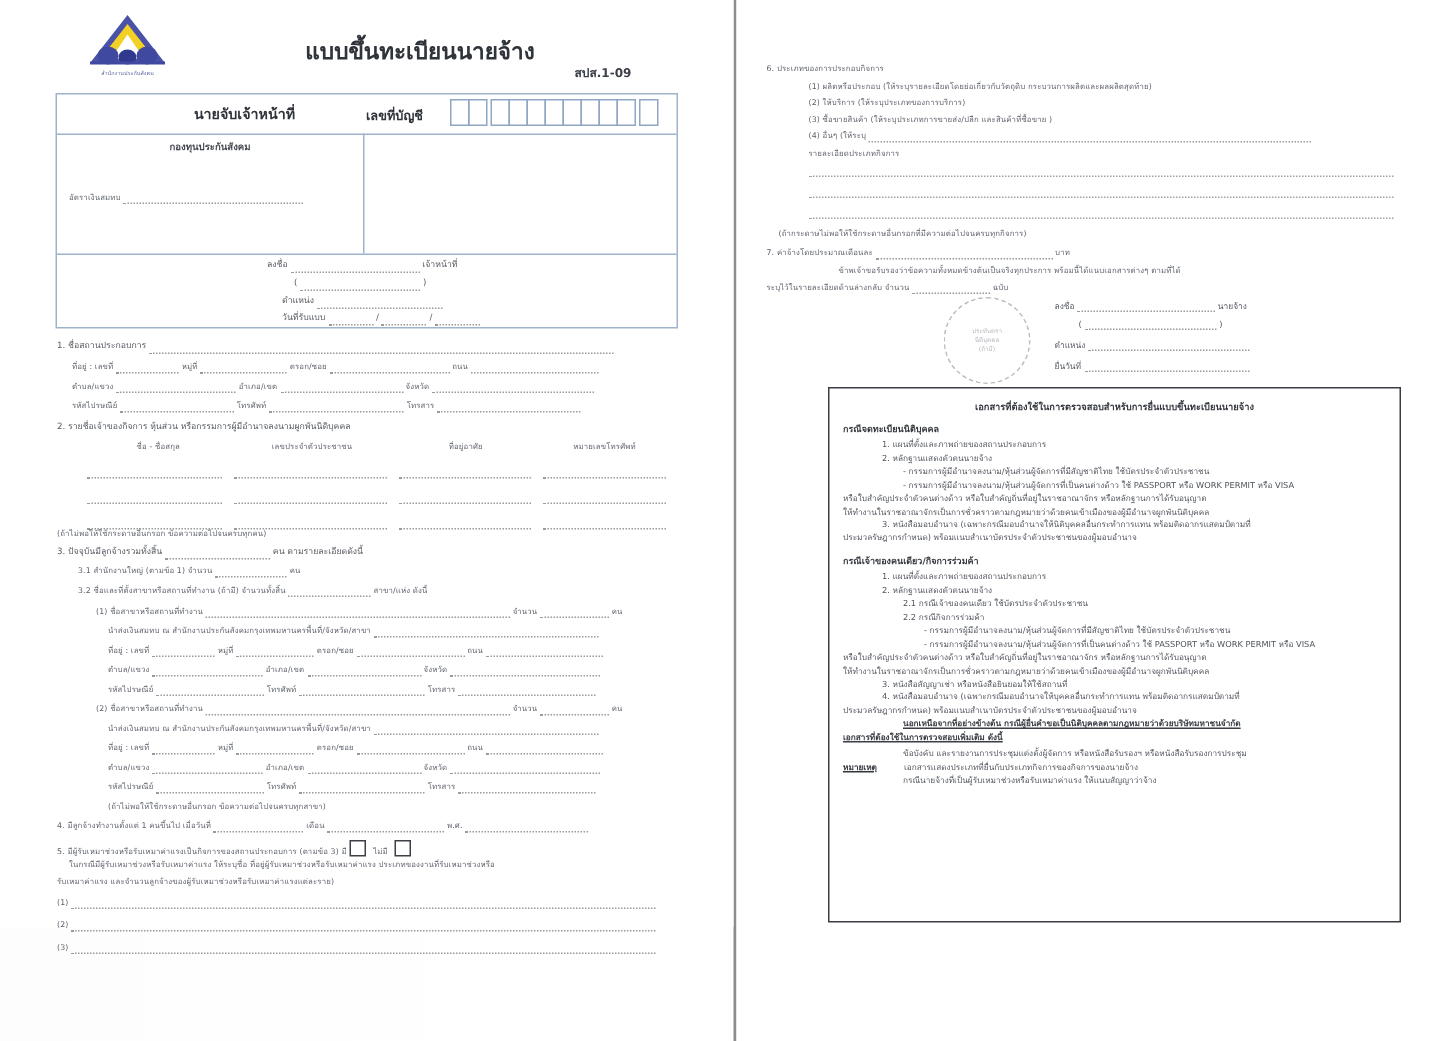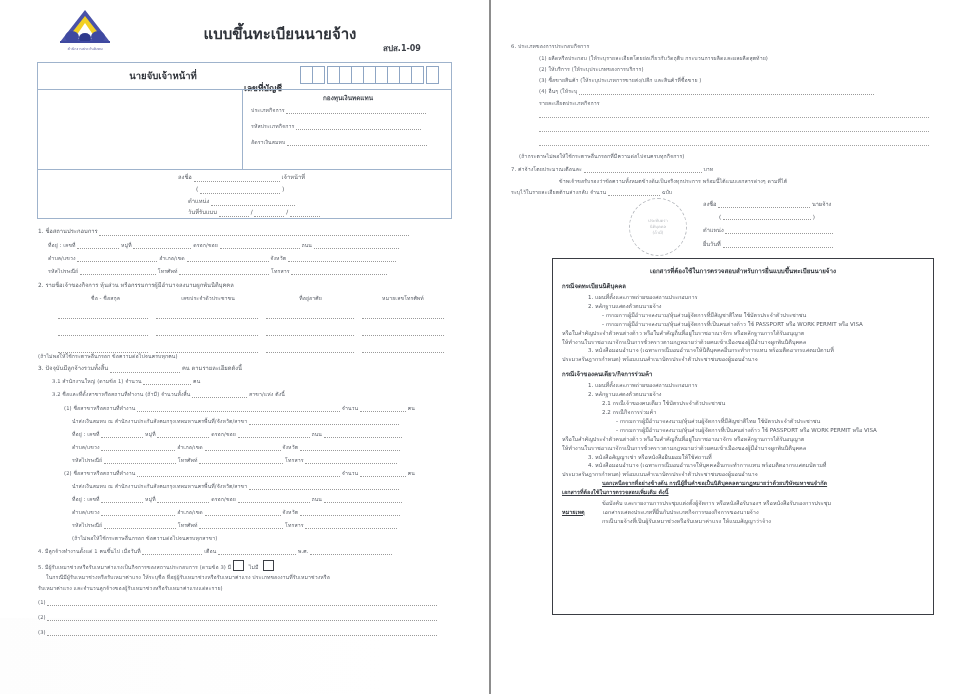--- a/index.html
+++ b/index.html
@@ -53,21 +53,21 @@
   .official-box {
     position: absolute; left: 37px; top: 62px;
     width: 415px; height: 157px;
     border: 1px solid #9fb3cc;
   }
   .ob-title {
     position: absolute; left: 50px; top: 5px; width: 150px;
     text-align: center; font-size: 9.5px; font-weight: bold; color: #2f333a;
   }
   .ob-acct-label {
-    position: absolute; left: 206px; top: 18px;
+    position: absolute; left: 206px; top: 7px;
     font-size: 8.5px; font-weight: bold; color: #2f333a;
   }
   .acct-boxes { position: absolute; left: 263px; top: 3px; display: flex; gap: 0; }
   .acct-group { display: flex; margin-right: 3px; }
   .acct-cell {
     width: 13px; height: 18px;
     border: 1px solid #8fa6c4; margin-left: -1px;
   }
   .ob-sep-h {
     position: absolute; left: 0; top: 26px; width: 100%; height: 1px; background: #9fb3cc;
@@ -182,36 +182,28 @@
         </div>
         <div class="acct-group">
           <div class="acct-cell"></div>
         </div>
       </div>
 
       <div class="ob-sep-h"></div>
       <div class="ob-sep-v"></div>
       <div class="ob-sep-h2"></div>
 
-
-      <div class="ob-col-r">
-        <div class="ob-col-head">กองทุนเงินทดแทน</div>
-        <div class="t" style="position:absolute; left:8px; top:16px; white-space:nowrap;">
-          <span>ประเภทกิจการ</span>
-          <span class="dots" style="width:140px"></span>
-        </div>
-        <div class="t" style="position:absolute; left:8px; top:32px; white-space:nowrap;">
-          <span>รหัสประเภทกิจการ</span>
-          <span class="dots" style="width:125px"></span>
-        </div>
-        <div class="t" style="position:absolute; left:8px; top:48px; white-space:nowrap;">
+      <div class="ob-col-l">
+        <div class="ob-col-head">กองทุนประกันสังคม</div>
+        <div class="t" style="position:absolute; left:8px; top:38px; white-space:nowrap;">
           <span>อัตราเงินสมทบ</span>
-          <span class="dots" style="width:140px"></span>
-        </div>
-      </div>
+          <span class="dots" style="width:120px"></span>
+        </div>
+      </div>
+
 
       <div class="ob-sign">
         <div class="t6" style="position:absolute; left:140px; top:3px; white-space:nowrap;">
           <span>ลงชื่อ</span>
           <span class="dots" style="width:86px"></span>
           <span>เจ้าหน้าที่</span>
         </div>
         <div class="t6" style="position:absolute; left:158px; top:15px; white-space:nowrap;">
           <span>(</span>
           <span class="dots" style="width:80px"></span>

